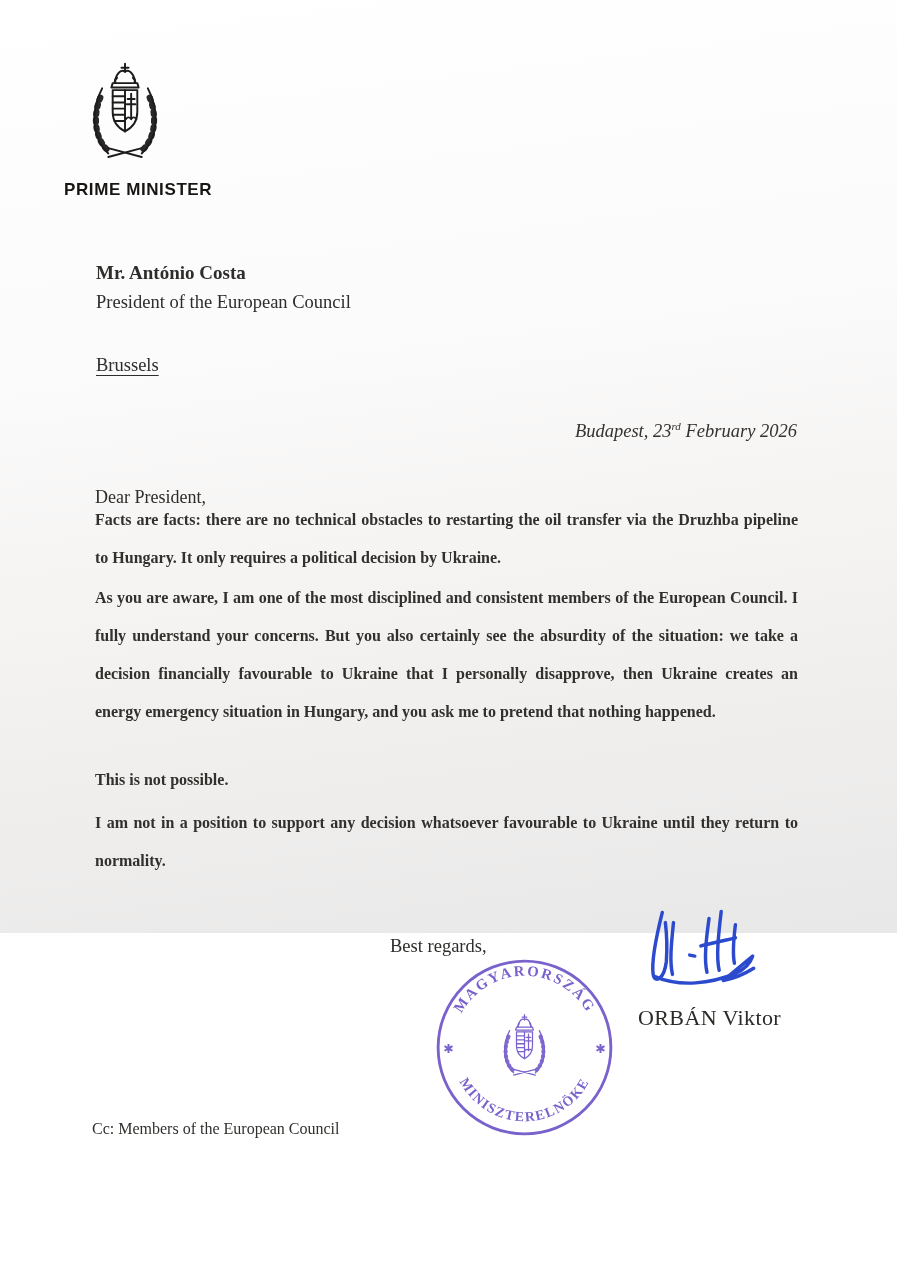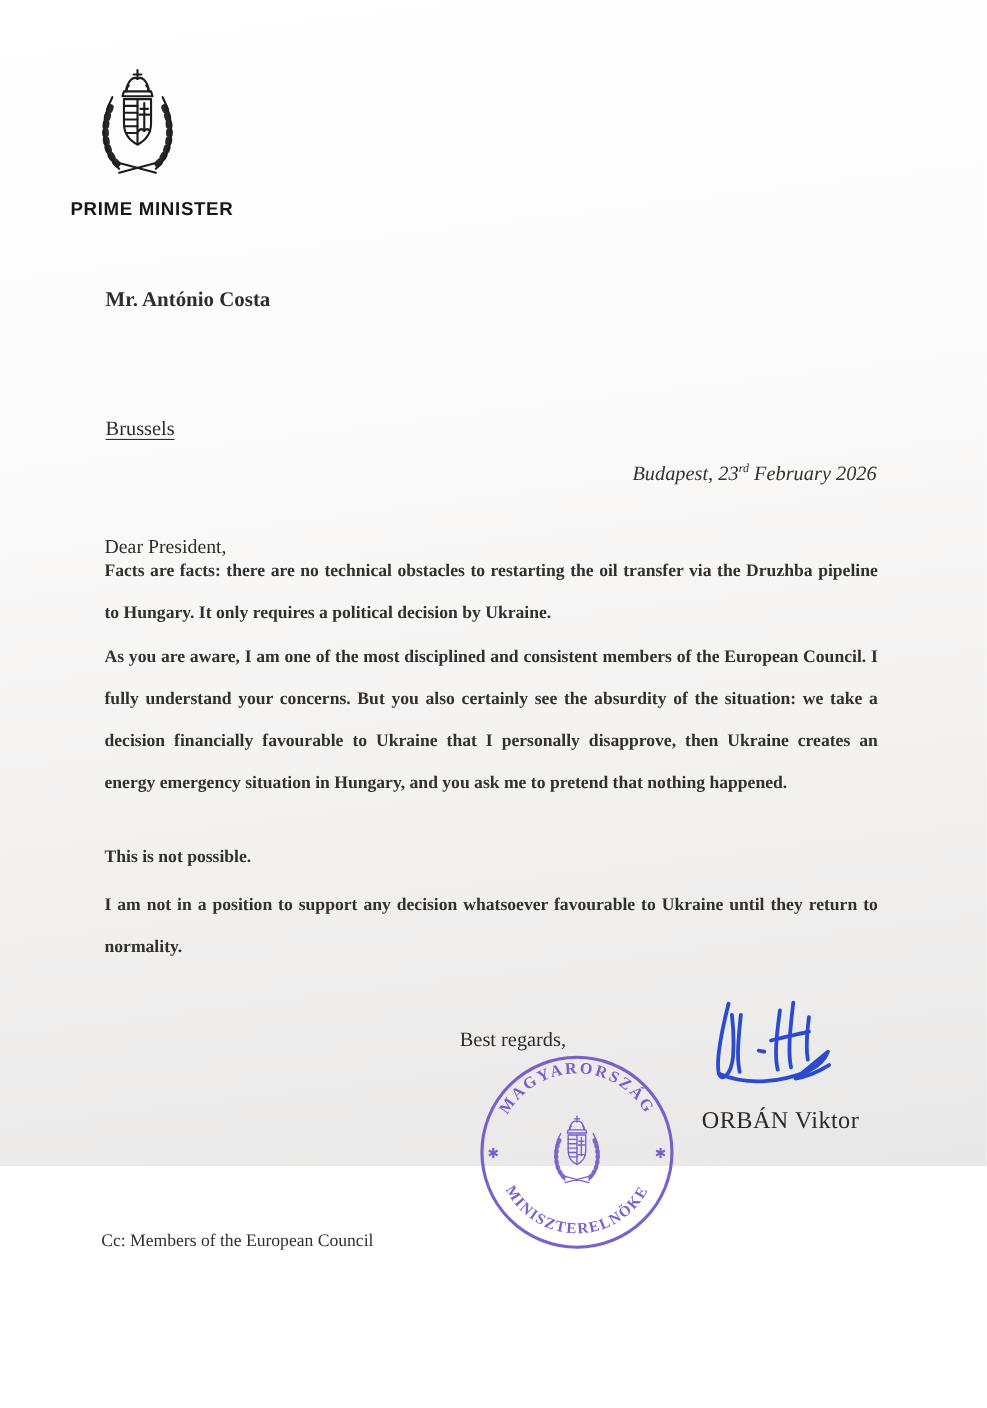--- a/index.html
+++ b/index.html
@@ -4,21 +4,21 @@
 <style>
   * { margin: 0; padding: 0; box-sizing: border-box; }
   html, body { width: 897px; height: 1280px; }
   body {
     font-family: "Liberation Serif", "DejaVu Serif", serif;
     color: #2e2d2b;
     overflow: hidden;
   }
   .page {
     position: absolute; inset: 0;
-    width: 897px; height: 1060px;
+    width: 897px; height: 933px;
     background: linear-gradient(173deg, #ffffff 0%, #fcfbfb 35%, #f2f1f0 68%, #e9e8e8 100%);
   }
   
   .crest {
     position: absolute; left: 80px; top: 62px;
     width: 90px; height: 102px;
     color: #1d1c1b;
   }
   .pm-title {
     position: absolute; left: 64px; top: 180px;
@@ -34,21 +34,20 @@
   .recipient-role {
     position: absolute; left: 96px; top: 292px;
     font-size: 18.5px;
   }
   .recipient-city {
     position: absolute; left: 96px; top: 355px;
     font-size: 18.5px;
     text-decoration: underline;
     text-underline-offset: 4px;
     text-decoration-thickness: 1px;
-    margin-top: 25px;
   }
   
   .dateline {
     position: absolute; right: 100px; top: 420px;
     font-style: italic; font-size: 18.5px;
     color: #33322f;
   }
   .dateline sup { font-size: 11px; font-style: italic; }
   
   .salutation {
@@ -64,21 +63,20 @@
     font-weight: bold;
   }
   .p1 { top: 501px; }
   .p2 { top: 579px; }
   .p3 { top: 761px; text-align: left; }
   .p4 { top: 804px; }
   
   .regards {
     position: absolute; left: 390px; top: 936px;
     font-size: 18.5px;
-    margin-left: 28px;
   }
   .signature {
     position: absolute; left: 642px; top: 898px;
     width: 132px; height: 102px;
     z-index: 3;
   }
   .signer {
     position: absolute; left: 638px; top: 1005px;
     font-size: 22px; letter-spacing: 0.4px;
     color: #2b2a28;
@@ -134,20 +132,21 @@
 </svg>
 
 <div class="page">
 
   <svg class="crest" viewBox="0 0 100 116">
     <use href="#crest-symbol"></use>
   </svg>
   <div class="pm-title">PRIME MINISTER</div>
 
   <div class="recipient-name">Mr. António Costa</div>
+  <div class="recipient-role">President of the European Council</div>
   <div class="recipient-city">Brussels</div>
 
   <div class="dateline"><span>Budapest, 23</span><sup>rd</sup><span> February 2026</span></div>
 
   <div class="salutation">Dear President,</div>
   <p class="para p1">Facts are facts: there are no technical obstacles to restarting the oil transfer via the Druzhba pipeline to Hungary. It only requires a political decision by Ukraine.</p>
   <p class="para p2">As you are aware, I am one of the most disciplined and consistent members of the European Council. I fully understand your concerns. But you also certainly see the absurdity of the situation: we take a decision financially favourable to Ukraine that I personally disapprove, then Ukraine creates an energy emergency situation in Hungary, and you ask me to pretend that nothing happened.</p>
   <p class="para p3">This is not possible.</p>
   <p class="para p4">I am not in a position to support any decision whatsoever favourable to Ukraine until they return to normality.</p>
 

